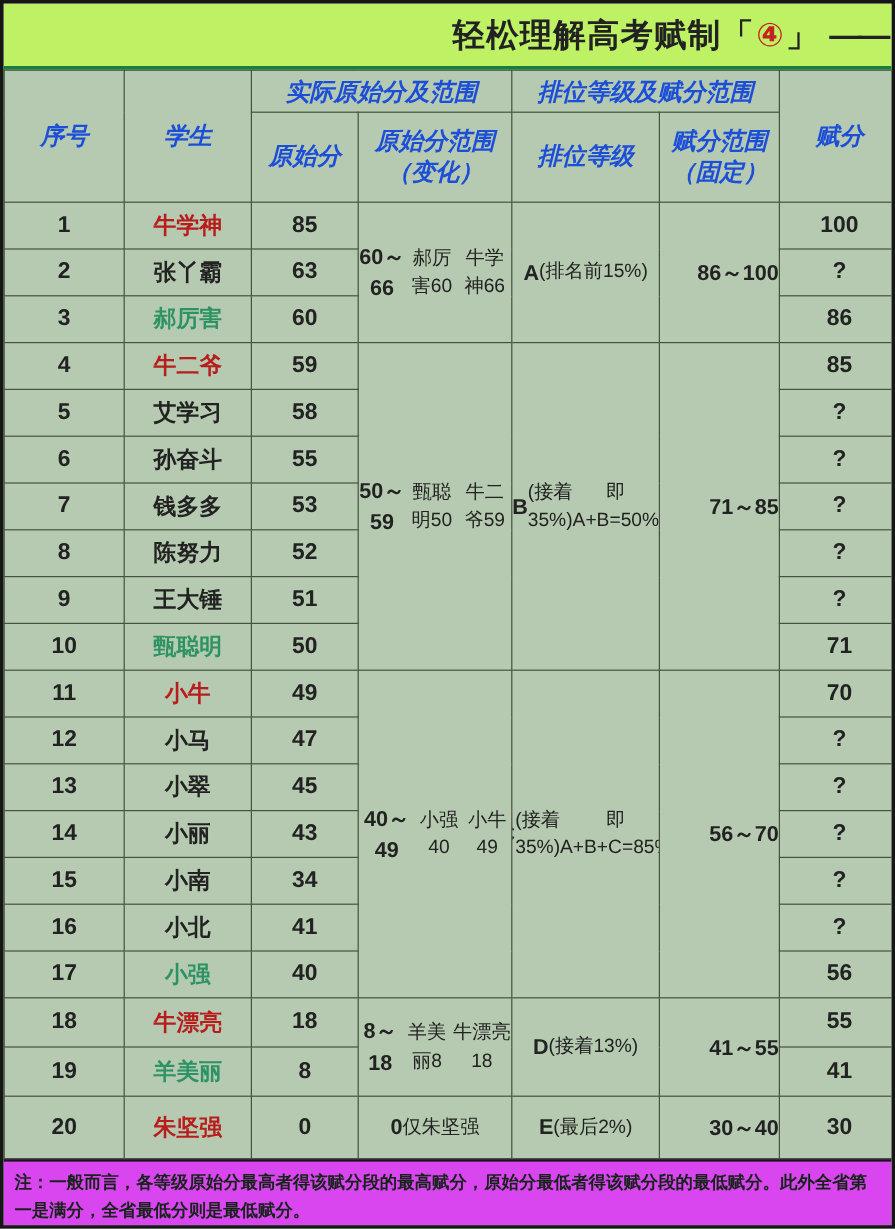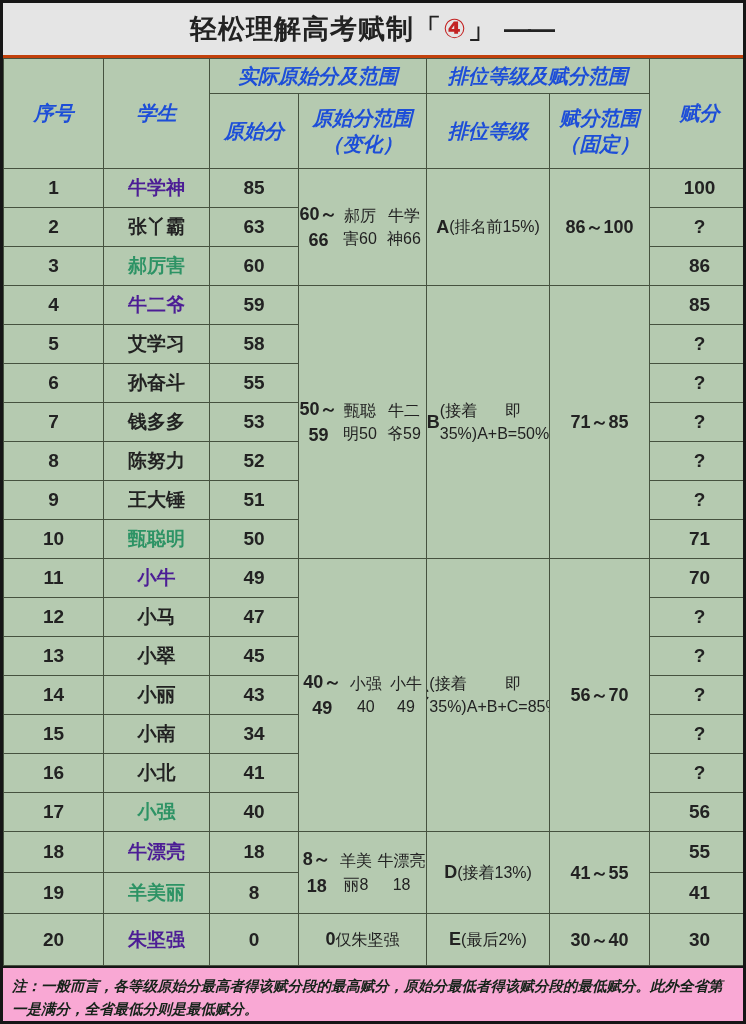--- a/index.html
+++ b/index.html
@@ -2,51 +2,51 @@
 <html><head>
 <meta charset="utf-8">
 <style>
   html,body{margin:0;padding:0;background:#ffffff;}
   .page{
     width:746px;height:1024px;box-sizing:border-box;border:3px solid #161616;
     background:#b5cab0;display:flex;flex-direction:column;overflow:hidden;
     font-family:"Liberation Sans","DejaVu Sans",sans-serif;color:#222;
   }
   .title-bar{
-    flex:0 0 52px;background:#e5e5e5;border-bottom:3px solid #c2410c;
-    display:flex;align-items:center;justify-content:center;
+    flex:0 0 52px;background:#bef264;border-bottom:3px solid #15803d;
+    display:flex;align-items:center;justify-content:flex-end;
     font-size:27px;font-weight:bold;letter-spacing:1px;white-space:nowrap;
   }
   .t-badge{color:#c32222;margin:0 1px;}
   .t-dash{letter-spacing:-3px;margin:0 4px 0 8px;font-weight:bold;}
   .t-hl{color:#cf1380;}
   table{border-collapse:collapse;table-layout:fixed;width:100%;flex:0 0 auto;}
   th,td{border:1.5px solid #46523f;text-align:center;vertical-align:middle;padding:0;overflow:hidden;}
   th{font-weight:bold;color:#1d4ed8;font-style:italic;}
   .h1 th{height:34px;font-size:20px;}
   .h2 th{height:74px;font-size:20px;line-height:1.3;}
   td{font-size:19px;font-weight:600;}
   .name{font-weight:bold;}
-  .c-orange{color:#4c1d95;margin-top:40px;}
+  .c-orange{color:#b91c1c;margin-top:40px;}
   .c-green{color:#2d9365;}
   .c-dark{color:#222;}
   .tr-b{height:39px;}
   .tr-d{height:41px;}
   .tr-e{height:52px;}
   .vstack{display:flex;flex-direction:row;align-items:center;justify-content:center;line-height:1.45;}
   .range-main,.grade-main{font-size:18px;font-weight:600;}
   .range-note,.grade-note,.grade-formula{font-size:16px;font-weight:400;}
-  .fixed{font-size:18px;}
+  .fixed{font-size:18px;text-align:right;}
   .sp-a{height:14px;}
   .sp-bc{height:18px;}
   .sp-d{height:4px;}
   .sp-f{height:20px;}
   .footer{
-    flex:1;background:#f9a8d4;border-top:2.5px solid #161616;
-    padding:7px 9px 0 9px;font-size:14.5px;font-weight:bold;line-height:1.6;color:#16231a;font-style:italic;
+    flex:1;background:#d946ef;border-top:2.5px solid #161616;
+    padding:7px 9px 0 9px;font-size:14.5px;font-weight:bold;line-height:1.6;color:#16231a;
   }
 </style>
 </head>
 <body>
 
 <div class="page">
 
   <div class="title-bar">
     <span>轻松理解高考赋制「</span>
       <span class="t-badge">④</span>

